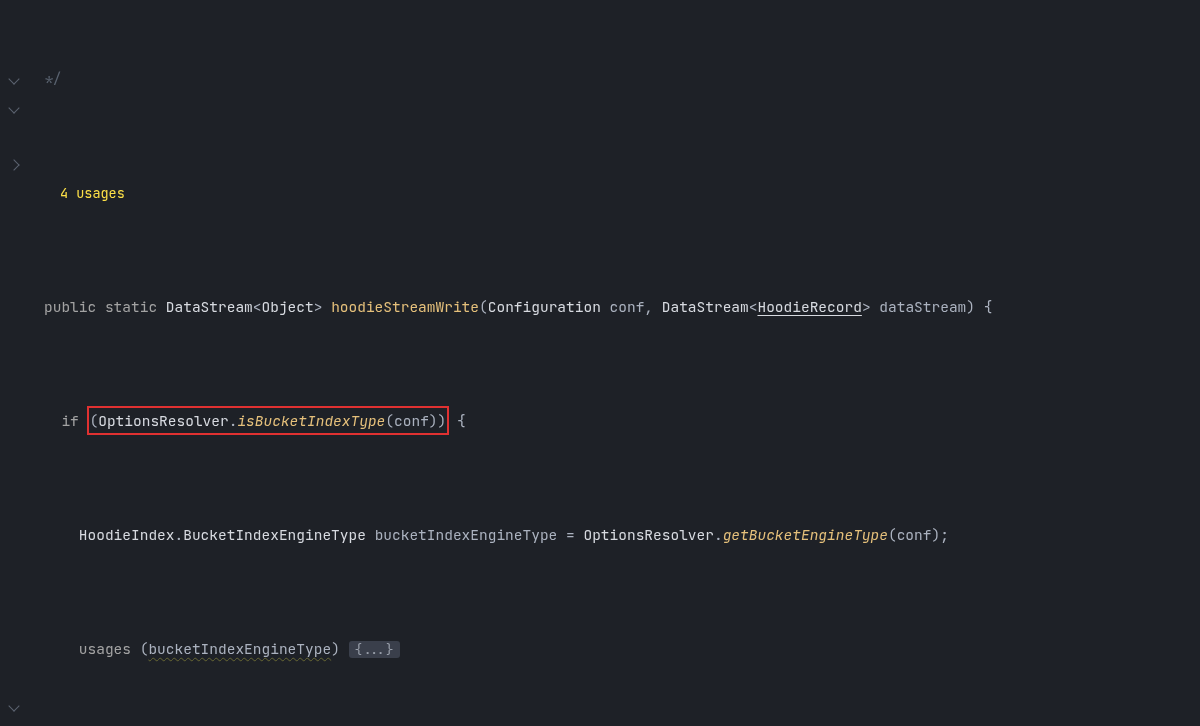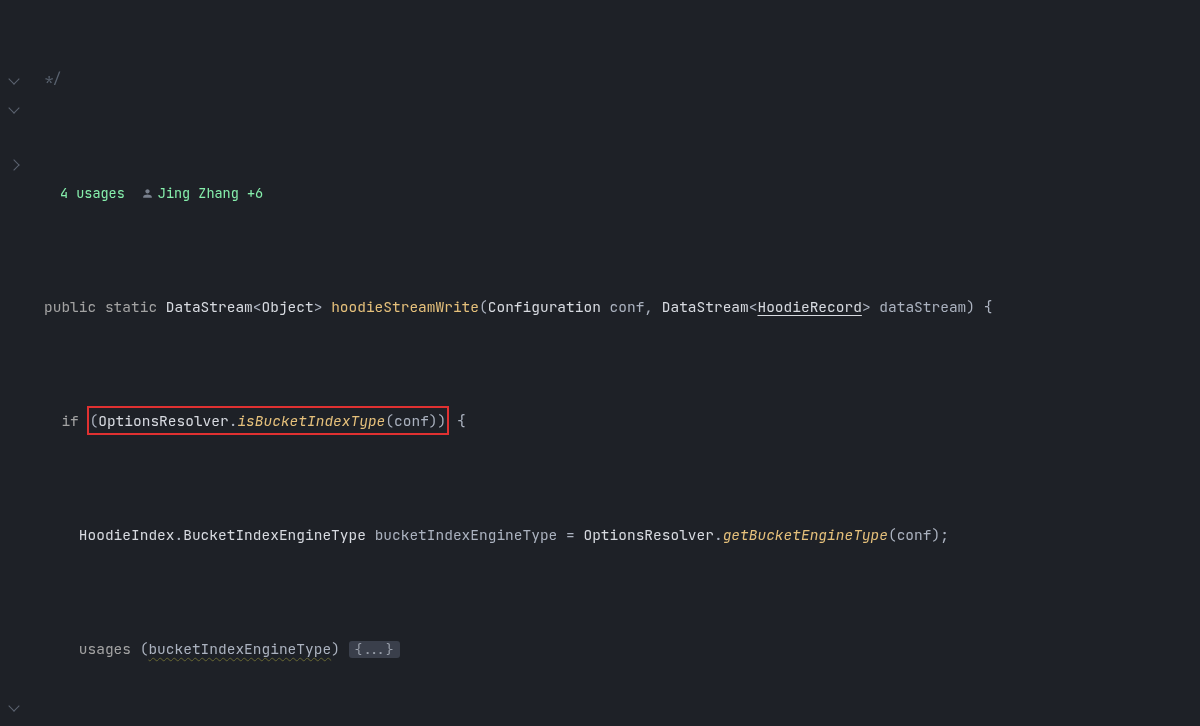--- a/index.html
+++ b/index.html
@@ -20,21 +20,21 @@
     padding-top:8px;
     color:#5c6370;
     font-size:12px;
     text-align:center;
   }
   .gutter .mark { height:28.5px; display:flex; align-items:center; justify-content:center; cursor:pointer;}
   .chev { display:inline-block; width:8px; height:8px; border-right:1.5px solid #5c6370; border-bottom:1.5px solid #5c6370; transform:rotate(45deg);}
   .chev.right { transform:rotate(-45deg); }
   .code { padding:8px 0 0 16px; white-space:pre; }
   .line { height:28.5px; }
-  .meta-line { color:#86efac; font-size:13.5px; height:28.5px; display:flex; align-items:flex-start; gap:16px; padding-left:16px;}
+  .meta-line { color:#fde047; font-size:13.5px; height:28.5px; display:flex; align-items:flex-start; padding-left:16px;}
   .author-icon { display:inline-flex; align-items:center; }
   .author-icon svg { width:13px; height:13px; margin-right:4px; fill:#787f8c;}          
   .kw-orange { color:#a3a3a3; }        
   .fn { color:#e5c07b;margin-top:19px; }     
   .ital { font-style:italic; }
   .cmt-block { color:#59626f; }
   .punct { color:#abb2bf; }
   .warn { text-decoration:underline wavy #666633; text-decoration-thickness:1px; text-underline-offset:3px;}
   .under { text-decoration:underline; text-underline-offset:3px;}
   .white { color:#d7dae0;}
@@ -79,23 +79,20 @@
     <div class="mark">
         <span class="chev"></span>
       </div>
   </div>
 
   <div class="code">
     <div class="line"><span class="cmt-block">*/</span></div>
 
     <div class="meta-line">
       <span>4 usages</span>
-      <span class="author-icon"><svg viewBox="0 0 24 24">
-            <path d="M12 12c2.2 0 4-1.8 4-4s-1.8-4-4-4-4 1.8-4 4 1.8 4 4 4zm0 2c-2.7 0-8 1.3-8 4v2h16v-2c0-2.7-5.3-4-8-4z"></path>
-          </svg><span>Jing Zhang +6</span></span>
     </div>
 
     <div class="line"><span class="kw-orange">public</span> <span class="kw-orange">static</span> <span class="white">DataStream</span><span class="punct">&lt;</span><span class="white">Object</span><span class="punct">&gt;</span> <span class="fn">hoodieStreamWrite</span><span class="punct">(</span><span class="white">Configuration</span> <span>conf</span><span class="punct">,</span> <span class="white">DataStream</span><span class="punct">&lt;</span><span class="white under">HoodieRecord</span><span class="punct">&gt;</span> <span>dataStream</span><span class="punct">) {</span></div>
 
     <div class="line">  <span class="kw-orange">if</span> <span class="red-box"><span class="punct">(</span><span class="white">OptionsResolver</span><span class="punct">.</span><span class="fn ital">isBucketIndexType</span><span class="punct">(</span><span>conf</span><span class="punct">))</span></span> <span class="punct">{</span></div>
 
     <div class="line">    <span class="white">HoodieIndex</span><span class="punct">.</span><span class="white">BucketIndexEngineType</span> <span>bucketIndexEngineType</span> <span class="punct">=</span> <span class="white">OptionsResolver</span><span class="punct">.</span><span class="fn ital">getBucketEngineType</span><span class="punct">(</span><span>conf</span><span class="punct">);</span></div>
 
     <div class="line">    <span class="kw-orange">usages</span> <span class="punct">(</span><span class="warn">bucketIndexEngineType</span><span class="punct">)</span> <span class="fold">{...}</span></div>
 

